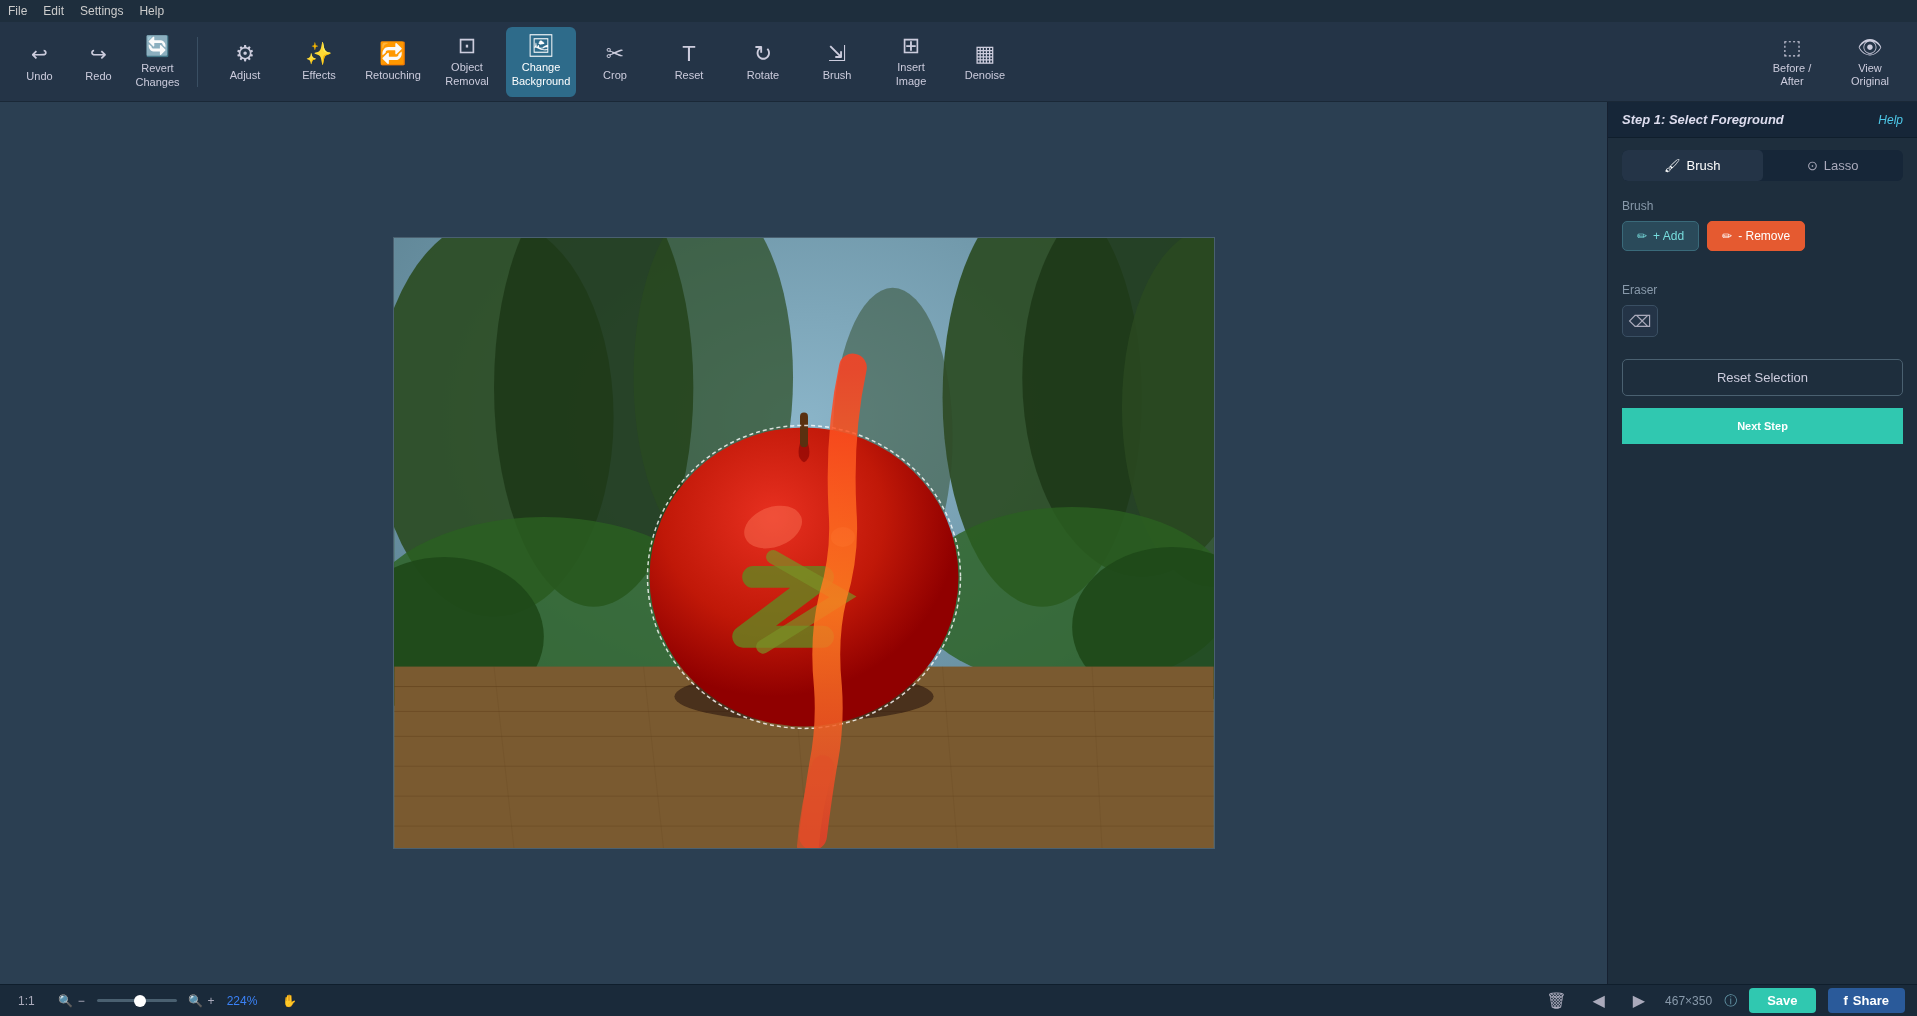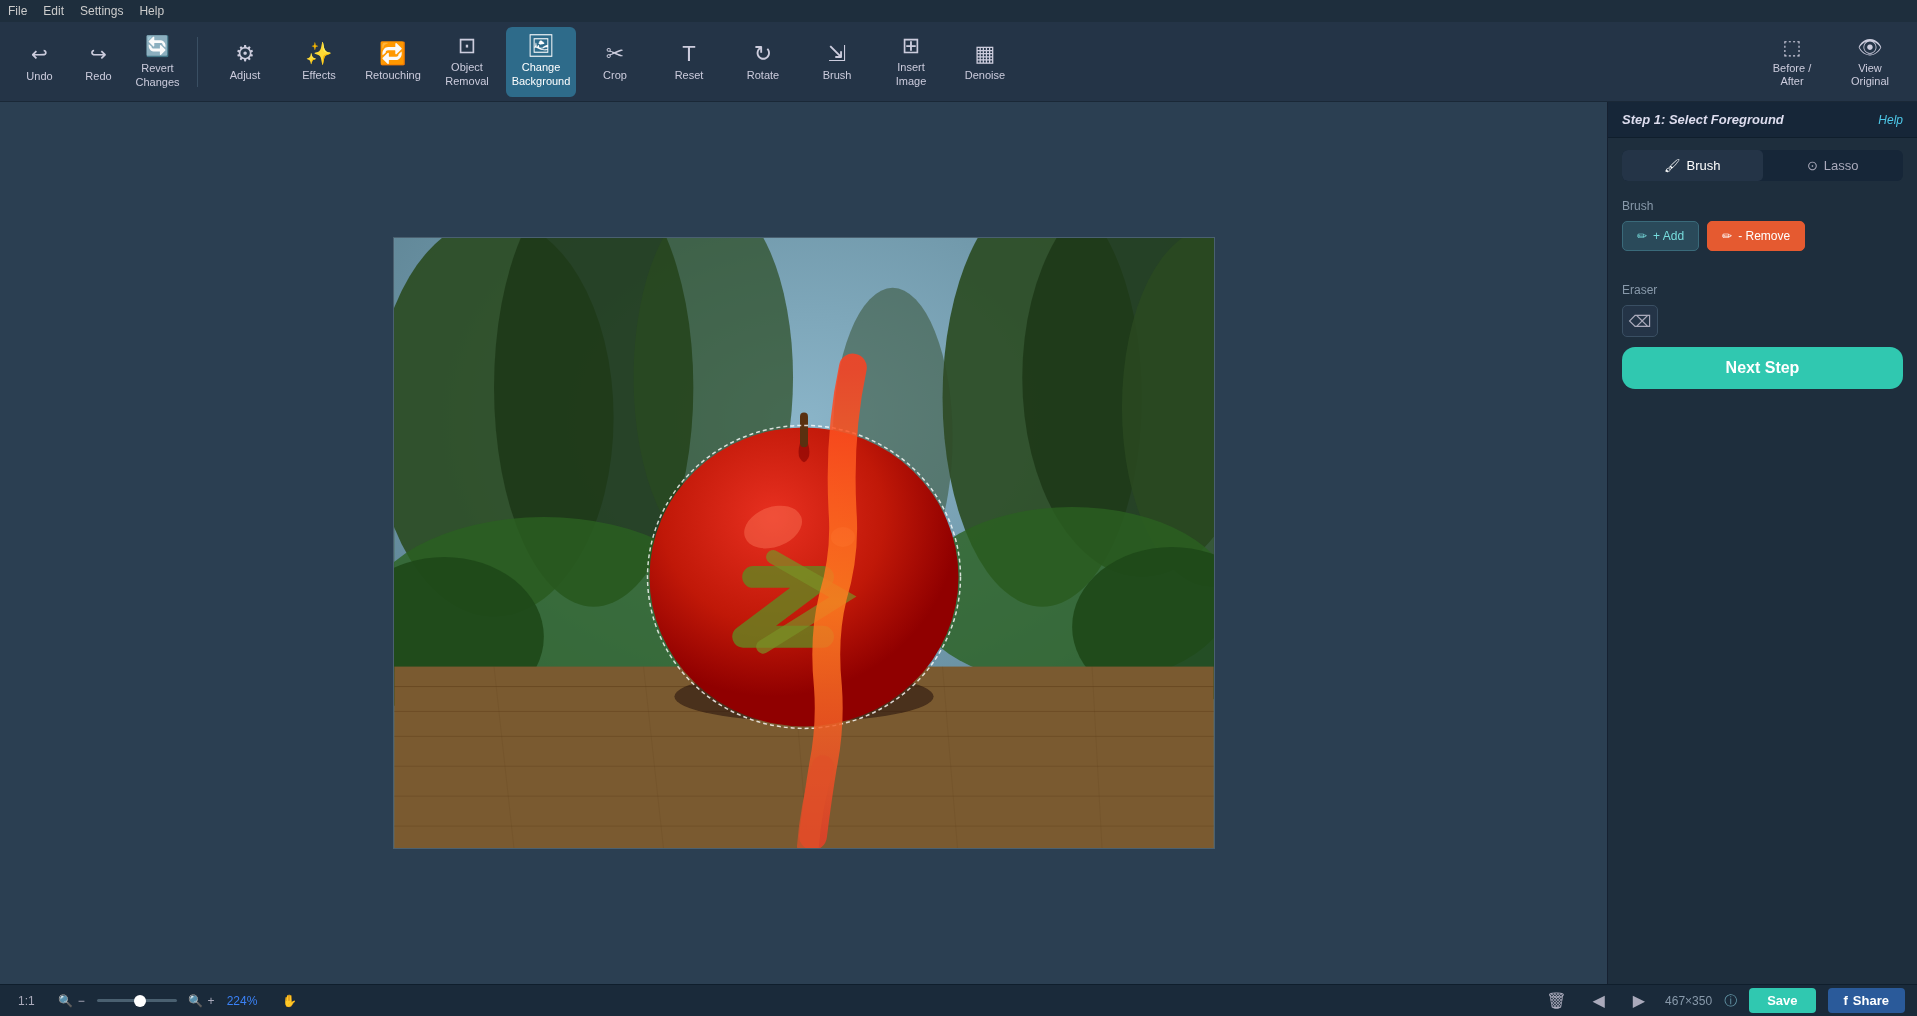--- a/index.html
+++ b/index.html
@@ -318,23 +318,23 @@
       text-align: center;
     }
 
     
     .next-step-btn {
       margin: 0 14px;
       width: calc(100% - 28px);
       padding: 12px;
       background: #30c8b0;
       border: none;
-      border-radius: 13px;
+      border-radius: 0;
       color: #fff;
-      font-size: 16px;
+      font-size: 11px;
       font-weight: 600;
       cursor: pointer;
       text-align: center;
     }
 
     
     #statusbar {
       display: flex;
       align-items: center;
       background: #1a2a3a;
@@ -638,20 +638,21 @@
     </div>
 
     <div class="panel-section">
       <div class="section-label">Eraser</div>
       <button class="eraser-btn">
         <span>⌫</span>
       </button>
     </div>
 
 
+    <button class="reset-btn">Reset Selection</button>
 
     <button class="next-step-btn">Next Step</button>
   </div>
 </div>
 
 <div id="statusbar">
   <button class="status-btn">
     <span>1:1</span>
   </button>
   <div class="zoom-controls">

